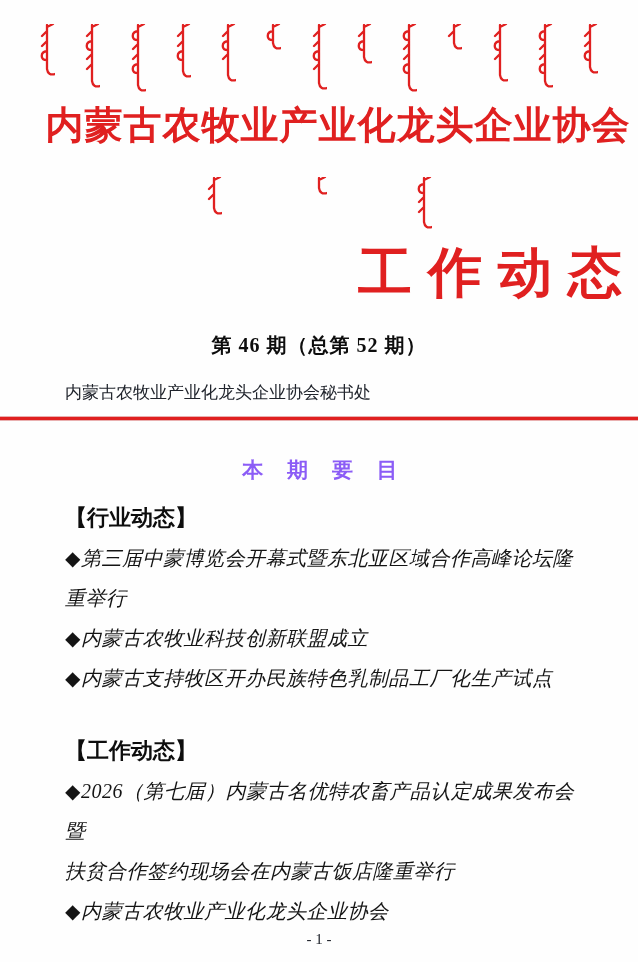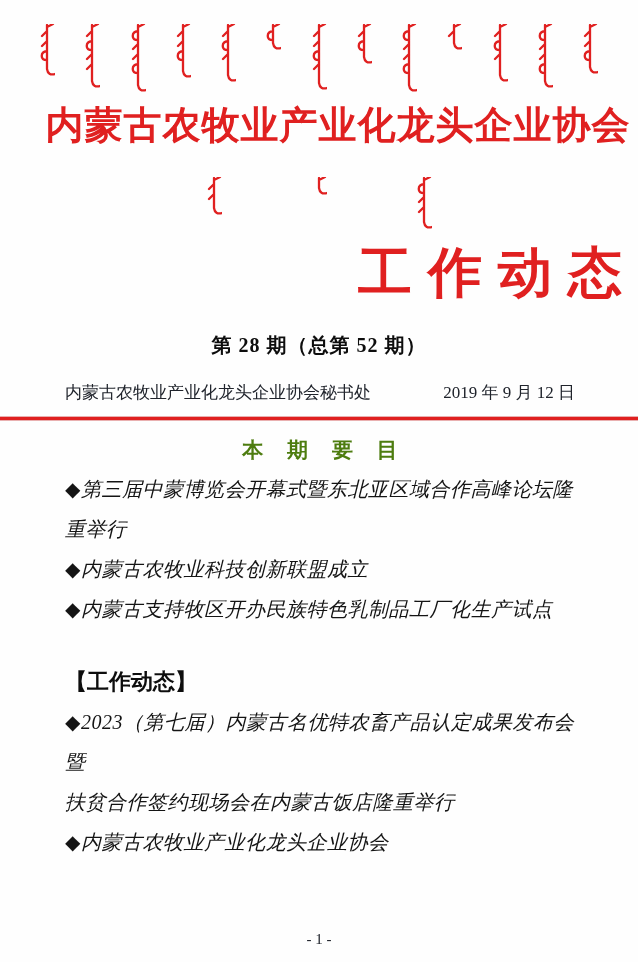--- a/index.html
+++ b/index.html
@@ -54,25 +54,25 @@
   }
   .red-rule {
     margin-top:13px;
     height:3px; width:100%;
     background:var(--accent);
     box-shadow:0 1px 0 #e9b0b0, 0 -1px 0 #e9b0b0;
   }
   
   .toc { padding:0 63px 0 65px; }
   .toc-heading {
-    margin-top:16px;
+    margin-top:36px;
     text-align:center;
     font-family:"Liberation Sans","DejaVu Sans",sans-serif;
     font-size:21px; font-weight:bold; letter-spacing:9px; text-indent:9px;
-    color:#4d7c0f;
+    color:#8b5cf6;
   }
   .section-title {
     margin-top:19px;
     font-family:"Liberation Sans","DejaVu Sans",sans-serif;
     font-size:22px; font-weight:bold; line-height:30px;
     color:#0d0d0d;
   }
   .section--assoc { margin-top:38px; }
   .toc-item {
     font-size:20px; line-height:40px; letter-spacing:0.5px;
@@ -144,43 +144,43 @@
       <svg width="15" height="18" viewBox="0 0 15 18">
         <path d="M7 3 l6 -3 M7 1 L7 11 M7 11 q1 7 8 5" stroke="var(--accent)" stroke-width="2.3" stroke-linecap="round" fill="none"></path>
       </svg>
       <svg width="15" height="52" viewBox="0 0 15 52">
         <path d="M7 3 l6 -3 M7 1 L7 45 M7 7 c-7 1 -7 9 0 9 M7 20 l-5 5 M7 30 l-5 5 M7 45 q1 7 8 5" stroke="var(--accent)" stroke-width="2.3" stroke-linecap="round" fill="none"></path>
       </svg>
     </div>
 
   <h2 class="bulletin-title">工作动态</h2>
 
-  <div class="issue-line">第 28 期（总第 52 期）</div>
+  <div class="issue-line">第 46 期（总第 52 期）</div>
 
   <div class="pub-row">
     <span>内蒙古农牧业产业化龙头企业协会秘书处</span>
-    <span>2019 年 9 月 12 日</span>
   </div>
 
   <div class="red-rule"></div>
 
   <div class="toc">
 
     <div class="toc-heading">本 期 要 目</div>
 
     <section class="section">
+      <div class="section-title">【行业动态】</div>
       <p class="toc-item">◆第三届中蒙博览会开幕式暨东北亚区域合作高峰论坛隆
 重举行</p>
       <p class="toc-item">◆内蒙古农牧业科技创新联盟成立</p>
       <p class="toc-item">◆内蒙古支持牧区开办民族特色乳制品工厂化生产试点</p>
     </section>
 
     <section class="section section--assoc">
       <div class="section-title">【工作动态】</div>
-      <p class="toc-item">◆2023（第七届）内蒙古名优特农畜产品认定成果发布会暨
+      <p class="toc-item">◆2026（第七届）内蒙古名优特农畜产品认定成果发布会暨
 扶贫合作签约现场会在内蒙古饭店隆重举行</p>
       <p class="toc-item">◆内蒙古农牧业产业化龙头企业协会</p>
     </section>
 
   </div>
 
   <div class="page-footer">
     <span>- 1 -</span>
   </div>
 

